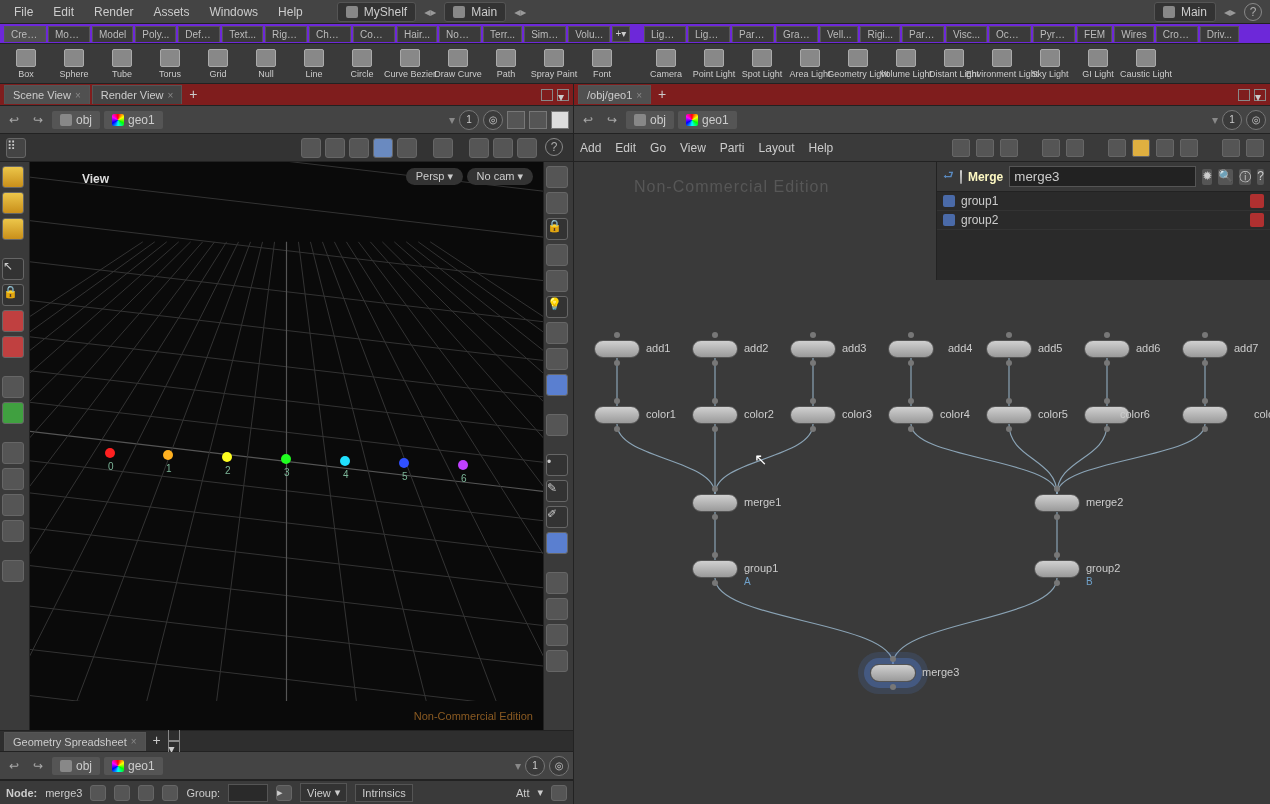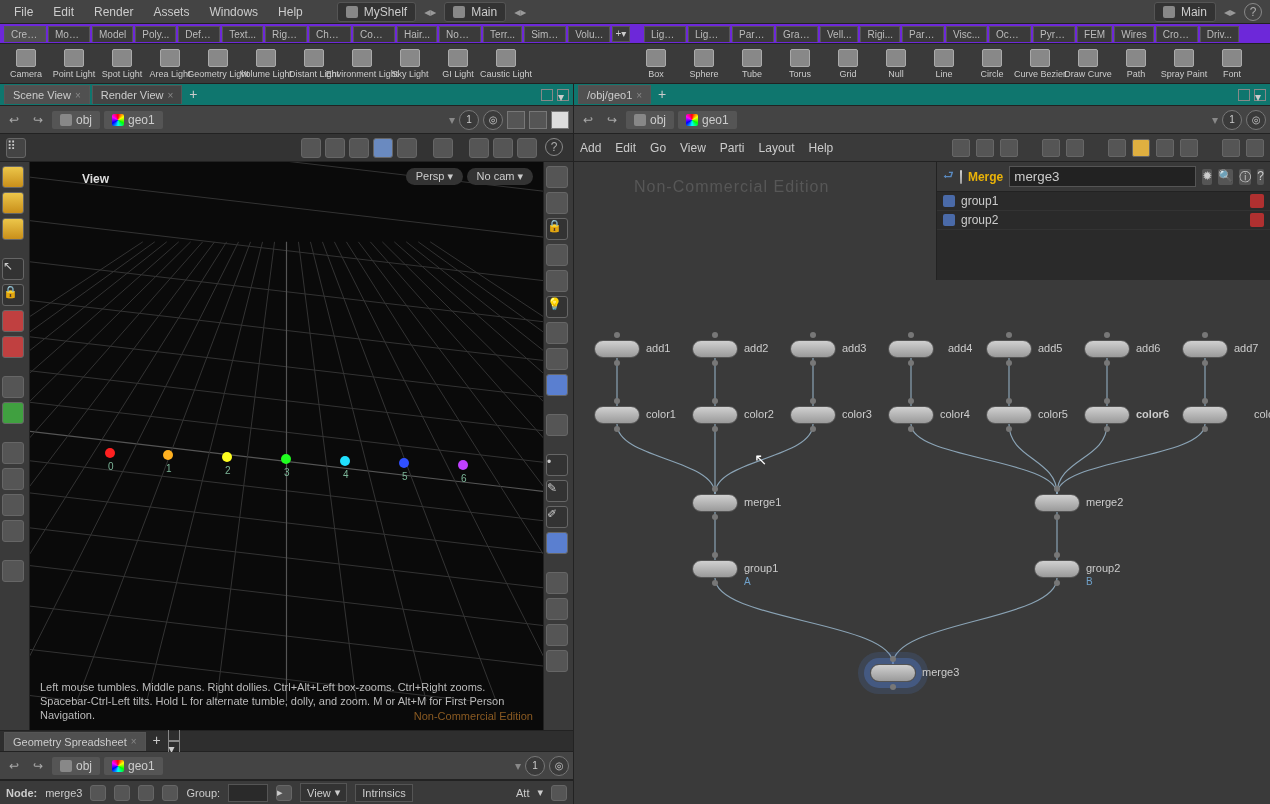--- a/index.html
+++ b/index.html
@@ -25,21 +25,21 @@
   .tool-item { display: flex; flex-direction: column; align-items: center; width: 44px; cursor: pointer; }
   .tool-icon { width: 20px; height: 18px; background: #888; border: 1px solid #aaa; border-radius: 2px; }
   .tool-label { font-size: 9px; color: #ccc; margin-top: 2px; white-space: nowrap; }
 
   
   .main-split { display: flex; height: 720px; }
   .left-pane { width: 574px; display: flex; flex-direction: column; border-right: 1px solid #222; }
   .right-pane { width: 696px; display: flex; flex-direction: column; position: relative; }
 
   
-  .pane-tabs { height: 22px; background: #0f766e; display: flex; align-items: center; padding: 0 4px; gap: 2px; border-bottom: 1px solid #222; }
+  .pane-tabs { height: 22px; background: #7f1d1d; display: flex; align-items: center; padding: 0 4px; gap: 2px; border-bottom: 1px solid #222; }
   .pane-tab { font-size: 11px; padding: 3px 8px; background: #444; border: 1px solid #555; border-bottom: none; cursor: pointer; display: flex; align-items: center; gap: 4px; }
   .pane-tab.active { background: #505050; }
   .tab-close { color: #888; font-size: 10px; }
   .tab-plus { width: 18px; height: 16px; color: #ccc; text-align: center; line-height: 14px; cursor: pointer; font-size:14px; }
   .pane-tabs .pright { margin-left: auto; display:flex; gap:4px; align-items:center;}
   .pright .sq { width:12px; height:12px; border:1px solid #888; }
 
   
   .path-bar { height: 28px; background: #444; display: flex; align-items: center; padding: 0 4px; gap: 4px; border-bottom: 1px solid #222; }
   .nav-arrow { width: 20px; height: 20px; color:#aaa; text-align:center; line-height:20px; cursor:pointer; }
@@ -106,21 +106,21 @@
   .node-sublabel { position:absolute; font-size:10px; color:#6fa0c8; }
   .node-stub { position:absolute; width:6px; height:6px; background:#777; border-radius:50%; }
 
   .wire { position:absolute; left:0; top:0; overflow:visible; pointer-events:none; }
   .wire path { stroke:#8aa3b5; stroke-width:1.2; fill:none; }
 
   
   .parm-panel { position:absolute; top:0; right:0; width:334px; background:#2f2f2f; border-left:1px solid #222; }
   .parm-head { display:flex; align-items:center; gap:6px; padding:4px 6px; border-bottom:1px solid #222; background:#383838; }
   .parm-head .nicon { width:18px; height:14px; background:linear-gradient(#d0d0d0,#9a9a9a); border-radius:7px; }
-  .parm-head .ptype { font-weight:bold; color:#eab308; }
+  .parm-head .ptype { font-weight:bold; color:#fef9c3; }
   .parm-head input { flex:1; background:#222; border:1px solid #555; color:#ccc; padding:2px 4px; }
   .parm-head .pi { width:16px; height:16px; background:#555; border-radius:2px; }
   .parm-sub { padding:4px 6px; font-size:11px; color:#ccc; background:#323232; border-bottom:1px solid #222; }
   .parm-list { background:#2a2a2a; max-height:100px; overflow:auto; }
   .parm-row { display:flex; align-items:center; padding:2px 6px; gap:6px; border-bottom:1px solid #333; }
   .parm-row .ar { width:12px; height:12px; background:#4a6aa8; border-radius:2px; }
   .parm-row .del { margin-left:auto; width:14px; height:14px; background:#b03030; border-radius:2px; }
 </style>
 </head>
 <body>
@@ -182,20 +182,74 @@
     <div class="shelf-tab">Oceans</div>
     <div class="shelf-tab">Pyro FX</div>
     <div class="shelf-tab">FEM</div>
     <div class="shelf-tab">Wires</div>
     <div class="shelf-tab">Crowds</div>
     <div class="shelf-tab">Driv...</div>
   </div>
 </div>
 
 <div style="display:flex;">
+  <div class="shelf-tools" style="width:640px" id="shelf-left">
+      <div class="tool-item">
+        <div class="tool-icon"></div>
+        <div class="tool-label">Box</div>
+      </div>
+      <div class="tool-item">
+        <div class="tool-icon"></div>
+        <div class="tool-label">Sphere</div>
+      </div>
+      <div class="tool-item">
+        <div class="tool-icon"></div>
+        <div class="tool-label">Tube</div>
+      </div>
+      <div class="tool-item">
+        <div class="tool-icon"></div>
+        <div class="tool-label">Torus</div>
+      </div>
+      <div class="tool-item">
+        <div class="tool-icon"></div>
+        <div class="tool-label">Grid</div>
+      </div>
+      <div class="tool-item">
+        <div class="tool-icon"></div>
+        <div class="tool-label">Null</div>
+      </div>
+      <div class="tool-item">
+        <div class="tool-icon"></div>
+        <div class="tool-label">Line</div>
+      </div>
+      <div class="tool-item">
+        <div class="tool-icon"></div>
+        <div class="tool-label">Circle</div>
+      </div>
+      <div class="tool-item">
+        <div class="tool-icon"></div>
+        <div class="tool-label">Curve Bezier</div>
+      </div>
+      <div class="tool-item">
+        <div class="tool-icon"></div>
+        <div class="tool-label">Draw Curve</div>
+      </div>
+      <div class="tool-item">
+        <div class="tool-icon"></div>
+        <div class="tool-label">Path</div>
+      </div>
+      <div class="tool-item">
+        <div class="tool-icon"></div>
+        <div class="tool-label">Spray Paint</div>
+      </div>
+      <div class="tool-item">
+        <div class="tool-icon"></div>
+        <div class="tool-label">Font</div>
+      </div>
+    </div>
   <div class="shelf-tools" style="flex:1" id="shelf-right">
       <div class="tool-item">
         <div class="tool-icon"></div>
         <div class="tool-label">Camera</div>
       </div>
       <div class="tool-item">
         <div class="tool-icon"></div>
         <div class="tool-label">Point Light</div>
       </div>
       <div class="tool-item">
@@ -226,74 +280,20 @@
         <div class="tool-icon"></div>
         <div class="tool-label">Sky Light</div>
       </div>
       <div class="tool-item">
         <div class="tool-icon"></div>
         <div class="tool-label">GI Light</div>
       </div>
       <div class="tool-item">
         <div class="tool-icon"></div>
         <div class="tool-label">Caustic Light</div>
-      </div>
-    </div>
-  <div class="shelf-tools" style="width:640px" id="shelf-left">
-      <div class="tool-item">
-        <div class="tool-icon"></div>
-        <div class="tool-label">Box</div>
-      </div>
-      <div class="tool-item">
-        <div class="tool-icon"></div>
-        <div class="tool-label">Sphere</div>
-      </div>
-      <div class="tool-item">
-        <div class="tool-icon"></div>
-        <div class="tool-label">Tube</div>
-      </div>
-      <div class="tool-item">
-        <div class="tool-icon"></div>
-        <div class="tool-label">Torus</div>
-      </div>
-      <div class="tool-item">
-        <div class="tool-icon"></div>
-        <div class="tool-label">Grid</div>
-      </div>
-      <div class="tool-item">
-        <div class="tool-icon"></div>
-        <div class="tool-label">Null</div>
-      </div>
-      <div class="tool-item">
-        <div class="tool-icon"></div>
-        <div class="tool-label">Line</div>
-      </div>
-      <div class="tool-item">
-        <div class="tool-icon"></div>
-        <div class="tool-label">Circle</div>
-      </div>
-      <div class="tool-item">
-        <div class="tool-icon"></div>
-        <div class="tool-label">Curve Bezier</div>
-      </div>
-      <div class="tool-item">
-        <div class="tool-icon"></div>
-        <div class="tool-label">Draw Curve</div>
-      </div>
-      <div class="tool-item">
-        <div class="tool-icon"></div>
-        <div class="tool-label">Path</div>
-      </div>
-      <div class="tool-item">
-        <div class="tool-icon"></div>
-        <div class="tool-label">Spray Paint</div>
-      </div>
-      <div class="tool-item">
-        <div class="tool-icon"></div>
-        <div class="tool-label">Font</div>
       </div>
     </div>
 </div>
 
 <div class="main-split">
 
   <div class="left-pane">
 
     <div class="pane-tabs">
       <div class="pane-tab active">
@@ -436,21 +436,20 @@
             <div class="pt-label" style="left: 195px; top: 303px;">2</div>
             <div class="pt-dot" style="left: 251px; top: 292px; background: rgb(32, 255, 32);"></div>
             <div class="pt-label" style="left: 254px; top: 305px;">3</div>
             <div class="pt-dot" style="left: 310px; top: 294px; background: rgb(32, 224, 255);"></div>
             <div class="pt-label" style="left: 313px; top: 307px;">4</div>
             <div class="pt-dot" style="left: 369px; top: 296px; background: rgb(48, 80, 255);"></div>
             <div class="pt-label" style="left: 372px; top: 309px;">5</div>
             <div class="pt-dot" style="left: 428px; top: 298px; background: rgb(192, 64, 255);"></div>
             <div class="pt-label" style="left: 431px; top: 311px;">6</div>
           </div>
-        <div class="help-text">Left mouse tumbles. Middle pans. Right dollies. Ctrl+Alt+Left box-zooms. Ctrl+Right zooms. Spacebar-Ctrl-Left tilts. Hold L for alternate tumble, dolly, and zoom. M or Alt+M for First Person Navigation.</div>
         <div class="nce">Non-Commercial Edition</div>
       </div>
 
       <div class="right-toolbar">
         <div class="tb-btn"></div>
         <div class="tb-btn"></div>
         <div class="tb-btn" style="background:#333;">🔒</div>
         <div class="tb-btn"></div>
         <div class="tb-btn"></div>
         <div class="tb-btn" style="background:#333;">💡</div>
@@ -668,21 +667,21 @@
           <div class="node-stub" style="left: 334px; top: 236px;"></div>
           <div class="node-stub" style="left: 334px; top: 264px;"></div>
           <div class="node-label" style="left: 366px; top: 246px;">color4</div>
           <div class="node" style="left: 412px; top: 244px;"></div>
           <div class="node-stub" style="left: 432px; top: 236px;"></div>
           <div class="node-stub" style="left: 432px; top: 264px;"></div>
           <div class="node-label" style="left: 464px; top: 246px;">color5</div>
           <div class="node" style="left: 510px; top: 244px;"></div>
           <div class="node-stub" style="left: 530px; top: 236px;"></div>
           <div class="node-stub" style="left: 530px; top: 264px;"></div>
-          <div class="node-label" style="left: 562px; top: 246px; font-weight: bold;">color6</div>
+          <div class="node-label" style="left: 546px; top: 246px;">color6</div>
           <div class="node" style="left: 608px; top: 244px;"></div>
           <div class="node-stub" style="left: 628px; top: 236px;"></div>
           <div class="node-stub" style="left: 628px; top: 264px;"></div>
           <div class="node-label" style="left: 680px; top: 246px;">color7</div>
           <div class="node" style="left: 118px; top: 332px;"></div>
           <div class="node-stub" style="left: 138px; top: 324px;"></div>
           <div class="node-stub" style="left: 138px; top: 352px;"></div>
           <div class="node-label" style="left: 170px; top: 334px;">merge1</div>
           <div class="node" style="left: 460px; top: 332px;"></div>
           <div class="node-stub" style="left: 480px; top: 324px;"></div>

